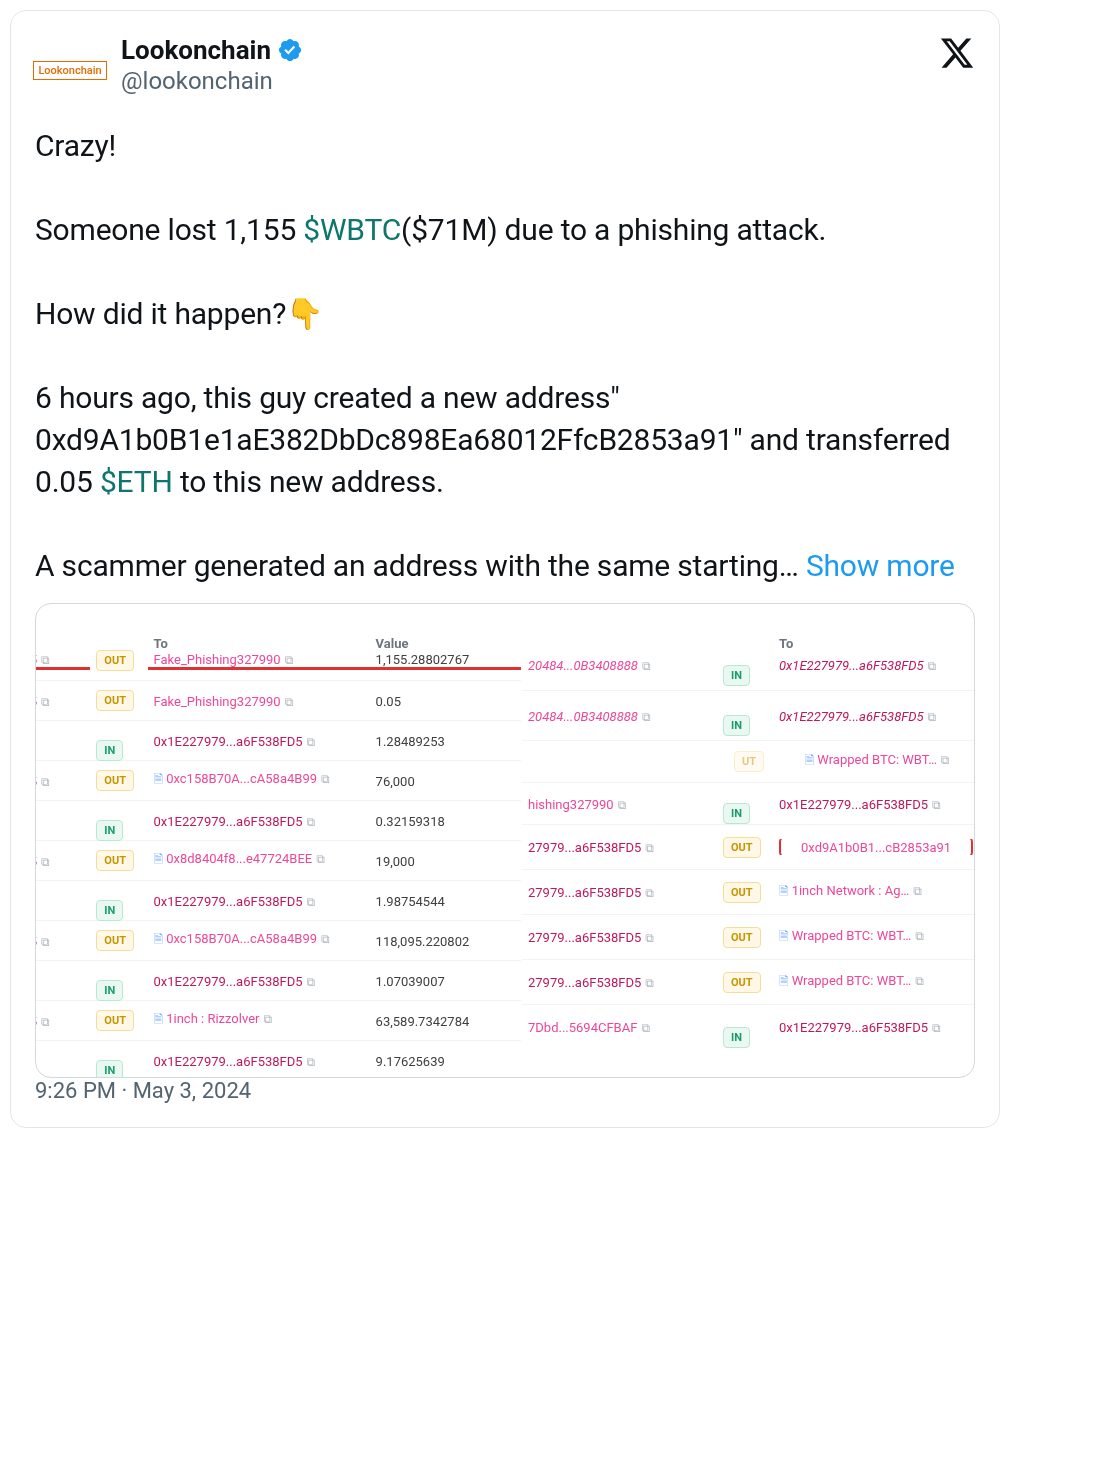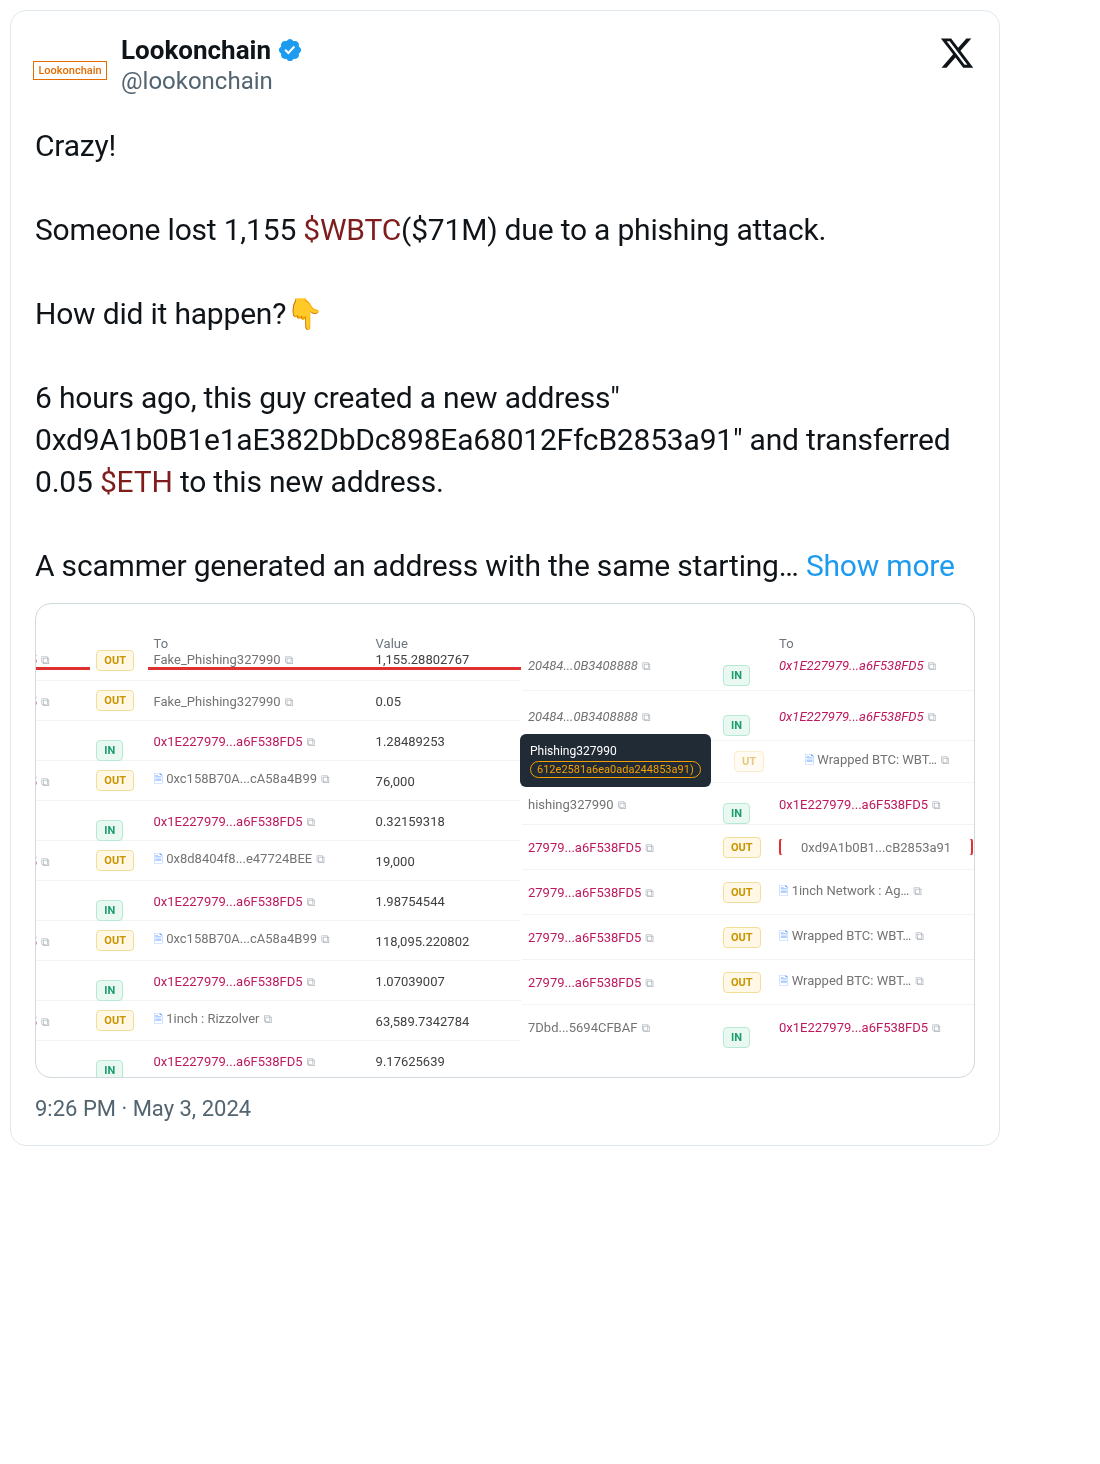--- a/index.html
+++ b/index.html
@@ -35,45 +35,45 @@
     font-weight:500;
   }
   .name-block { display:flex;flex-direction:column; }
   .name-row { display:flex;align-items:center;gap:6px; }
   .display-name { font-weight:700; font-size:26px; color:#0f1419; }
   .verified { width:26px;height:26px; }
   .handle { color:#536471; font-size:24px; margin-top:2px;}
   .x-logo { position:absolute; top:24px; right:24px; width:36px;height:36px; }
   .tweet-body { font-size:30px; line-height:1.4; margin-top:20px; letter-spacing:-0.2px;}
   .tweet-body p { margin:0 0 0 0; white-space:pre-wrap; }
-  .link { color:#7f1d1d; }
+  .link { color:#0f766e; }
   .show-more { color:#1d9bf0; cursor:pointer; }
   .embedded-image {
     margin-top:16px;
     border:1px solid #cfd9de;
     border-radius:16px;
     overflow:hidden;
     font-size:14px;
     position:relative;
     height:475px;
     background:#fff;
   }
-  .timestamp { color:#536471; font-size:22px; margin-top:18px; }
+  .timestamp { color:#536471; font-size:22px; margin-top:0; }
   
   .tbl-left, .tbl-right { position:absolute; top:0; }
   .tbl-left { left:-50px; width:535px; }
   .tbl-right { left:486px; width:520px; }
-  .col-head { color:#6c757d; font-weight:400; font-size:13px; padding:10px 0 10px 0;margin-top:43px;}
+  .col-head { color:#6c757d; font-weight:700; font-size:13px; padding:10px 0 10px 0;margin-top:43px;}
   .row { display:flex; align-items:center; height:40px; border-top:1px solid #f1f3f5;}
   .row:first-of-type{border-top:none;}
   .cell { padding:0 6px; white-space:nowrap; overflow:hidden; text-overflow:ellipsis;}
   .badge { font-size:11px; font-weight:700; border-radius:4px; padding:3px 7px; display:inline-block;}
   .badge-out { color:#c99400; background:#fff8e6; border:1px solid #f3dd9b;}
   .badge-in  { color:#1a9c6b; background:#e9f9f2; border:1px solid #b7e8d4;margin-top:20px;}
-  .addr-link{ color:#737373; font-size:13px;}
+  .addr-link{ color:#ec4899; font-size:13px;}
   .addr-plain{ color:#be185d; font-size:13px;}
   .val{ color:#404040; font-size:13px;}
   .copy-ic{ color:#adb5bd; font-size:12px; margin-left:4px;}
   .doc-ic{ color:#6ea8fe; font-size:12px; margin-right:3px;}
   .hl-red{ border-bottom:3px solid #e03131;}
   .red-box{ border:2px solid #e03131; border-radius:6px; padding:1px 20px;}
   .tooltip {
     position:absolute; left:484px; top:130px;
     background:#212b36; color:#fff; font-size:12px;
     padding:8px 10px; border-radius:6px; z-index:5;
@@ -248,20 +248,16 @@
             <div class="cell r-c3"><span class="doc-ic">🗎</span><span class="addr-link">Wrapped BTC: WBT…</span><span class="copy-ic">⧉</span></div>
           </div>
           <div class="row" style="height: 45px;">
             <div class="cell r-c1"><span class="addr-link">7Dbd...5694CFBAF</span><span class="copy-ic">⧉</span></div>
             <div class="cell r-c2"><span class="badge badge-in">IN</span></div>
             <div class="cell r-c3"><span class="addr-plain">0x1E227979...a6F538FD5</span><span class="copy-ic">⧉</span></div>
           </div>
         </div>
     </div>
 
-    <div class="tooltip">
-      <div>Phishing327990</div>
-      <span class="taddr">612e2581a6ea0ada244853a91)</span>
-    </div>
   </div>
 
   <div class="timestamp">9:26 PM · May 3, 2024</div>
 </div>
 
 </body></html>

